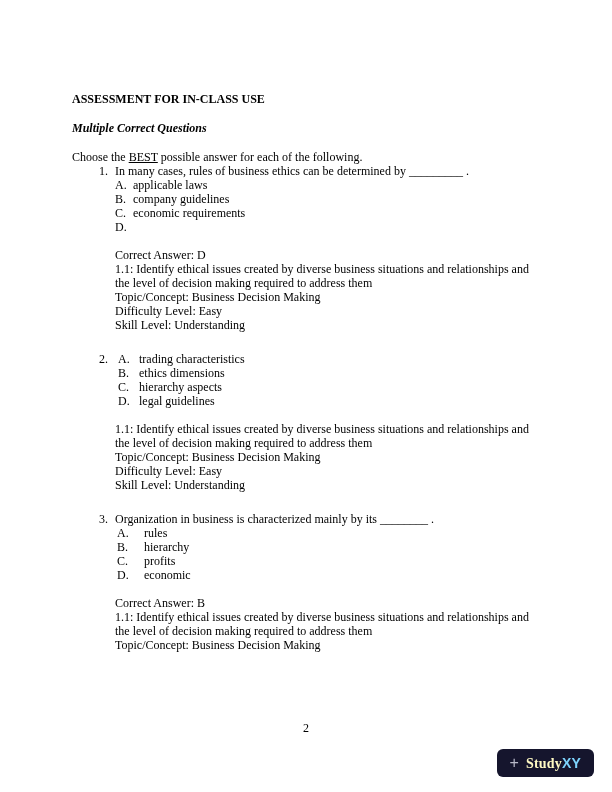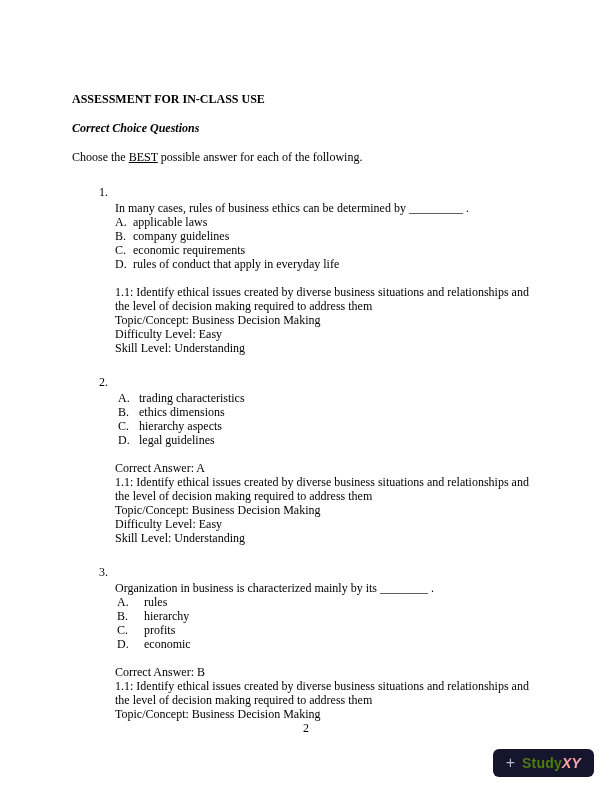--- a/index.html
+++ b/index.html
@@ -28,38 +28,37 @@
     font-weight: bold;
     margin-bottom: 15px;
   }
   .doc-subtitle {
     font-size: 12px;
     font-weight: bold;
     font-style: italic;
     margin-bottom: 15px;
   }
   .instructions {
-    margin-bottom: 21px;
+    margin-bottom: 0;
   }
   .underline { text-decoration: underline; }
   .question {
     display: flex;
     margin-bottom: 20px;
   }
   .q-num {
     display: inline-block;
     width: 16px;
     margin-left: 27px;
     flex: 0 0 auto;
     text-align: left;
   }
   .q-body {
     flex: 1 1 auto;
     max-width: 425px;
-    margin-top: 16px;
   }
   .choice { display: flex; }
   .c-label {
     flex: 0 0 auto;
     width: 18px;
   }
   .choices-q2 .c-label { width: 21px; margin-left: 3px; }
   .choices-q3 .c-label { width: 27px; margin-left: 2px; }
   .meta { margin-top: 14px; }
   .page-number {
@@ -87,31 +86,31 @@
     color: #b9bac9;
     font-size: 16px;
     font-weight: 400;
     line-height: 1;
   }
   .brand-text {
     font-size: 14px;
     font-weight: 700;
     letter-spacing: 0.2px;
   }
-  .brand-study { color: #4d7c0f; }
-  .brand-xy { color: #fca5a5; font-style: italic; }
+  .brand-study { color: #fef9c3; font-family: Liberation Serif, serif; }
+  .brand-xy { color: #7dd3fc; }
 </style>
 </head>
 <body>
 
 <div class="page">
   <div class="content">
 
     <div class="doc-title">ASSESSMENT FOR IN-CLASS USE</div>
-    <div class="doc-subtitle">Correct Choice Questions</div>
+    <div class="doc-subtitle">Multiple Correct Questions</div>
 
     <p class="instructions"><span>Choose the </span><span class="underline">BEST</span><span> possible answer for each of the following.</span></p>
 
     <div class="question">
       <span class="q-num">1.</span>
       <div class="q-body">
         <div class="q-text">In many cases, rules of business ethics can be determined by _________  .</div>
         <div class="choice">
           <span class="c-label">A.</span>
           <span class="c-text">applicable laws</span>
@@ -119,63 +118,62 @@
         <div class="choice">
           <span class="c-label">B.</span>
           <span class="c-text">company guidelines</span>
         </div>
         <div class="choice">
           <span class="c-label">C.</span>
           <span class="c-text">economic requirements</span>
         </div>
         <div class="choice">
           <span class="c-label">D.</span>
-          <span class="c-text">rules of conduct that apply in everyday life</span>
+        </div>
+        <div class="meta">
+          <div>Correct Answer: D</div>
+          <div>1.1: Identify ethical issues created by diverse business situations and relationships and the level of decision making required to address them</div>
+          <div>Topic/Concept: Business Decision Making</div>
+          <div>Difficulty Level: Easy</div>
+          <div>Skill Level: Understanding</div>
+        </div>
+      </div>
+    </div>
+
+    <div class="question">
+      <span class="q-num">2.</span>
+      <div class="q-body">
+        <div class="choices-q2">
+          <div class="choice">
+            <span class="c-label">A.</span>
+            <span class="c-text">trading characteristics</span>
+          </div>
+          <div class="choice">
+            <span class="c-label">B.</span>
+            <span class="c-text">ethics dimensions</span>
+          </div>
+          <div class="choice">
+            <span class="c-label">C.</span>
+            <span class="c-text">hierarchy aspects</span>
+          </div>
+          <div class="choice">
+            <span class="c-label">D.</span>
+            <span class="c-text">legal guidelines</span>
+          </div>
         </div>
         <div class="meta">
           <div>1.1: Identify ethical issues created by diverse business situations and relationships and the level of decision making required to address them</div>
           <div>Topic/Concept: Business Decision Making</div>
           <div>Difficulty Level: Easy</div>
           <div>Skill Level: Understanding</div>
         </div>
       </div>
     </div>
 
     <div class="question">
-      <span class="q-num">2.</span>
-      <div class="q-body">
-        <div class="choices-q2">
-          <div class="choice">
-            <span class="c-label">A.</span>
-            <span class="c-text">trading characteristics</span>
-          </div>
-          <div class="choice">
-            <span class="c-label">B.</span>
-            <span class="c-text">ethics dimensions</span>
-          </div>
-          <div class="choice">
-            <span class="c-label">C.</span>
-            <span class="c-text">hierarchy aspects</span>
-          </div>
-          <div class="choice">
-            <span class="c-label">D.</span>
-            <span class="c-text">legal guidelines</span>
-          </div>
-        </div>
-        <div class="meta">
-          <div>Correct Answer: A</div>
-          <div>1.1: Identify ethical issues created by diverse business situations and relationships and the level of decision making required to address them</div>
-          <div>Topic/Concept: Business Decision Making</div>
-          <div>Difficulty Level: Easy</div>
-          <div>Skill Level: Understanding</div>
-        </div>
-      </div>
-    </div>
-
-    <div class="question">
       <span class="q-num">3.</span>
       <div class="q-body">
         <div class="q-text">Organization in business is characterized mainly by its ________ .</div>
         <div class="choices-q3">
           <div class="choice">
             <span class="c-label">A.</span>
             <span class="c-text">rules</span>
           </div>
           <div class="choice">
             <span class="c-label">B.</span>

